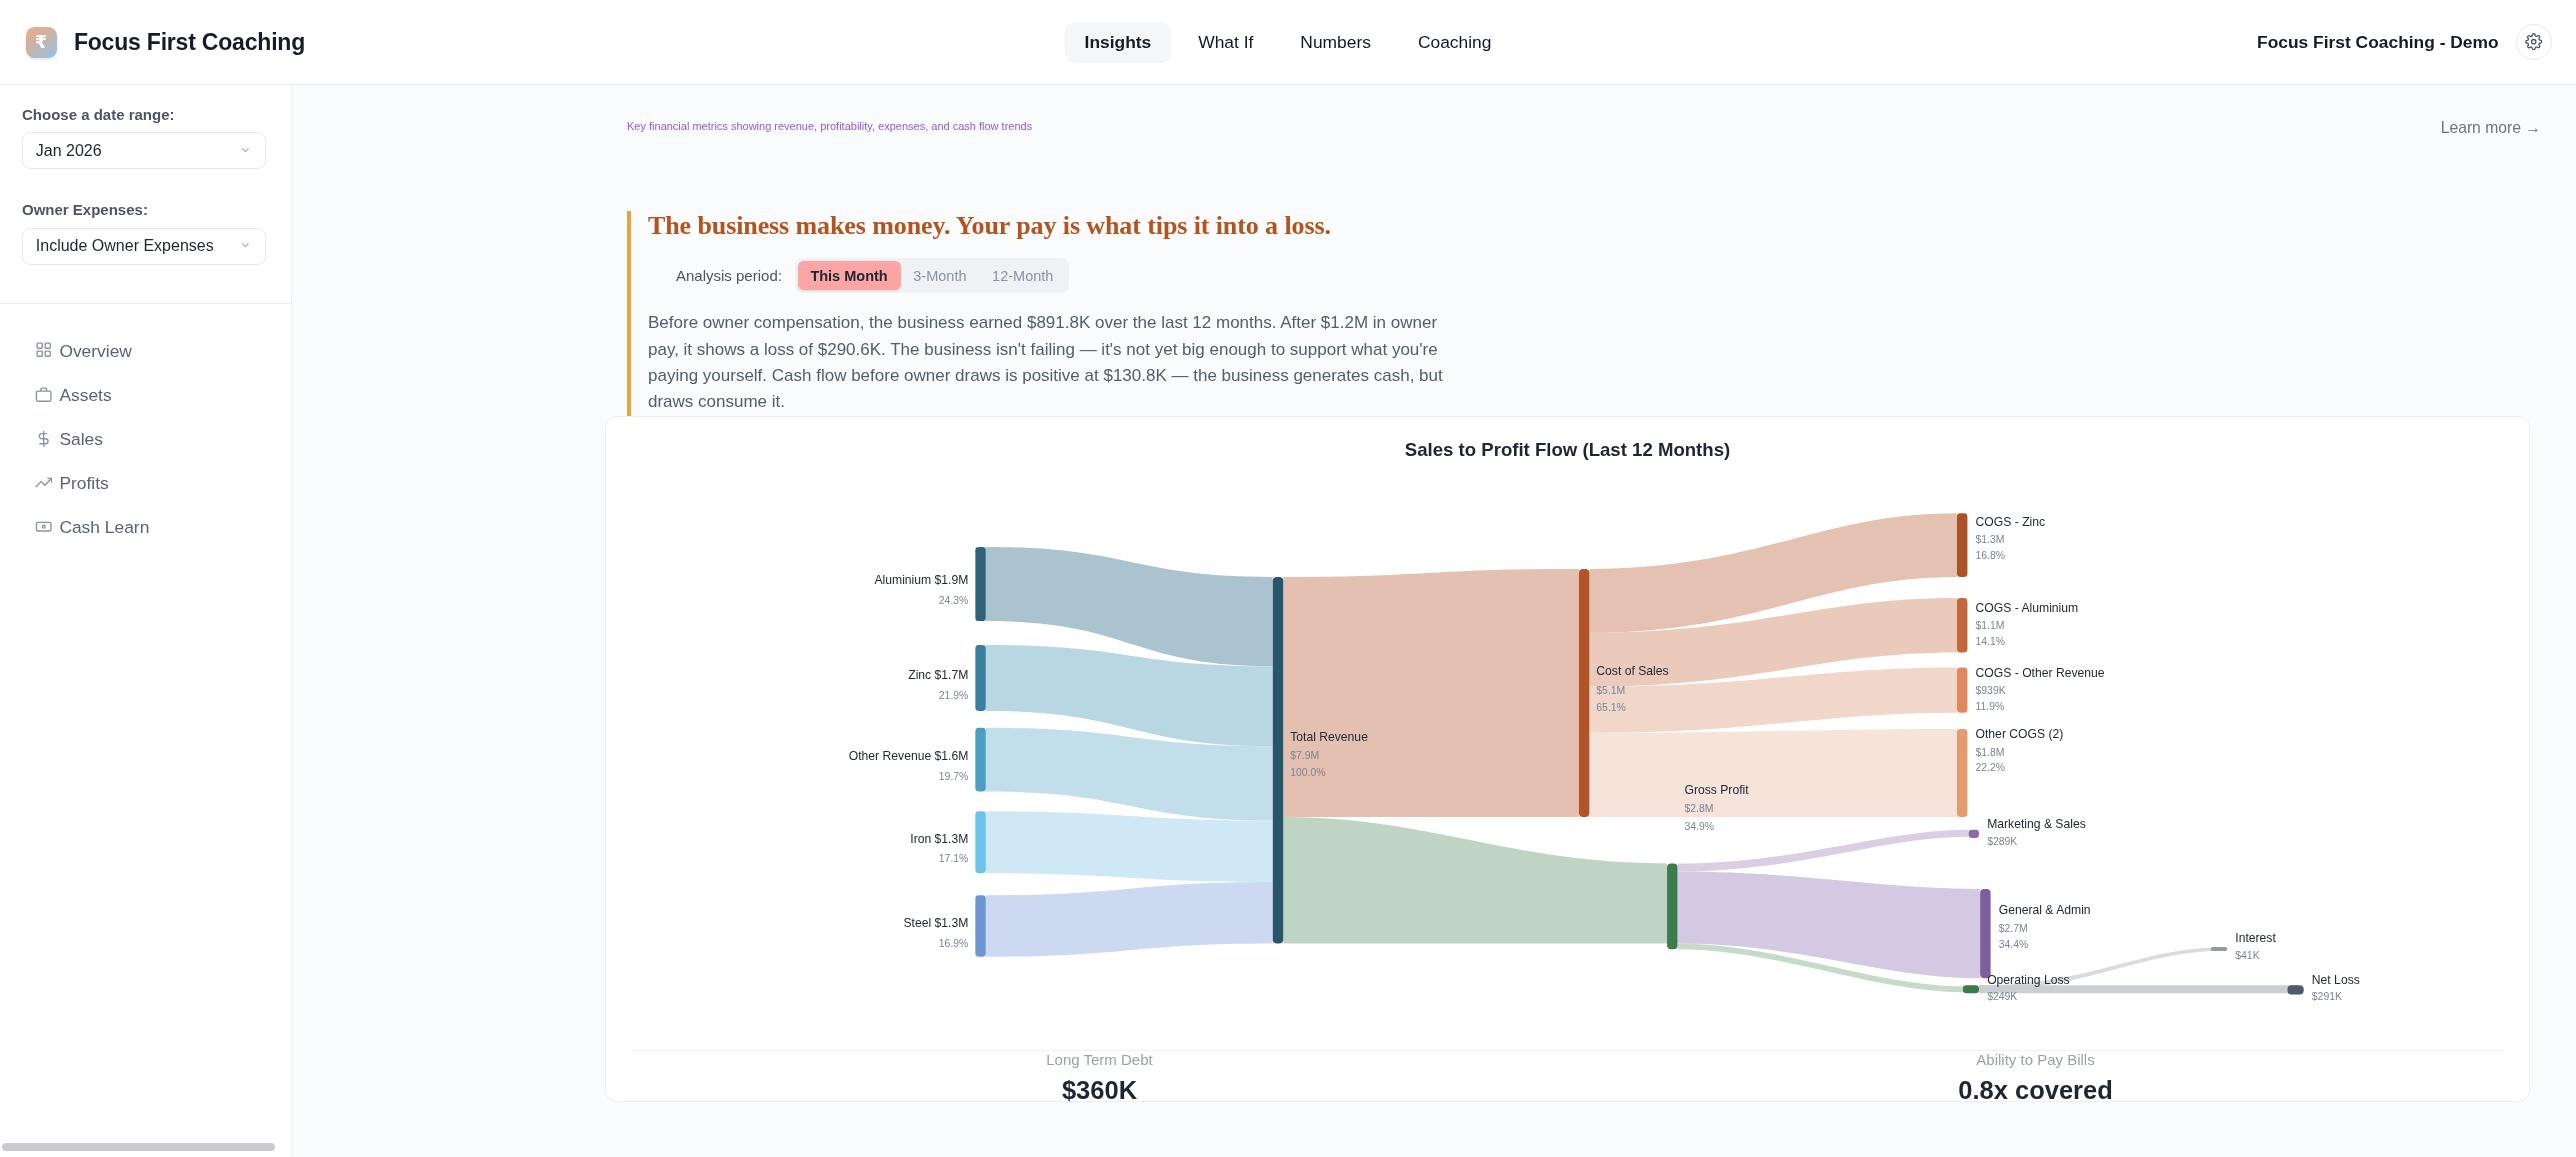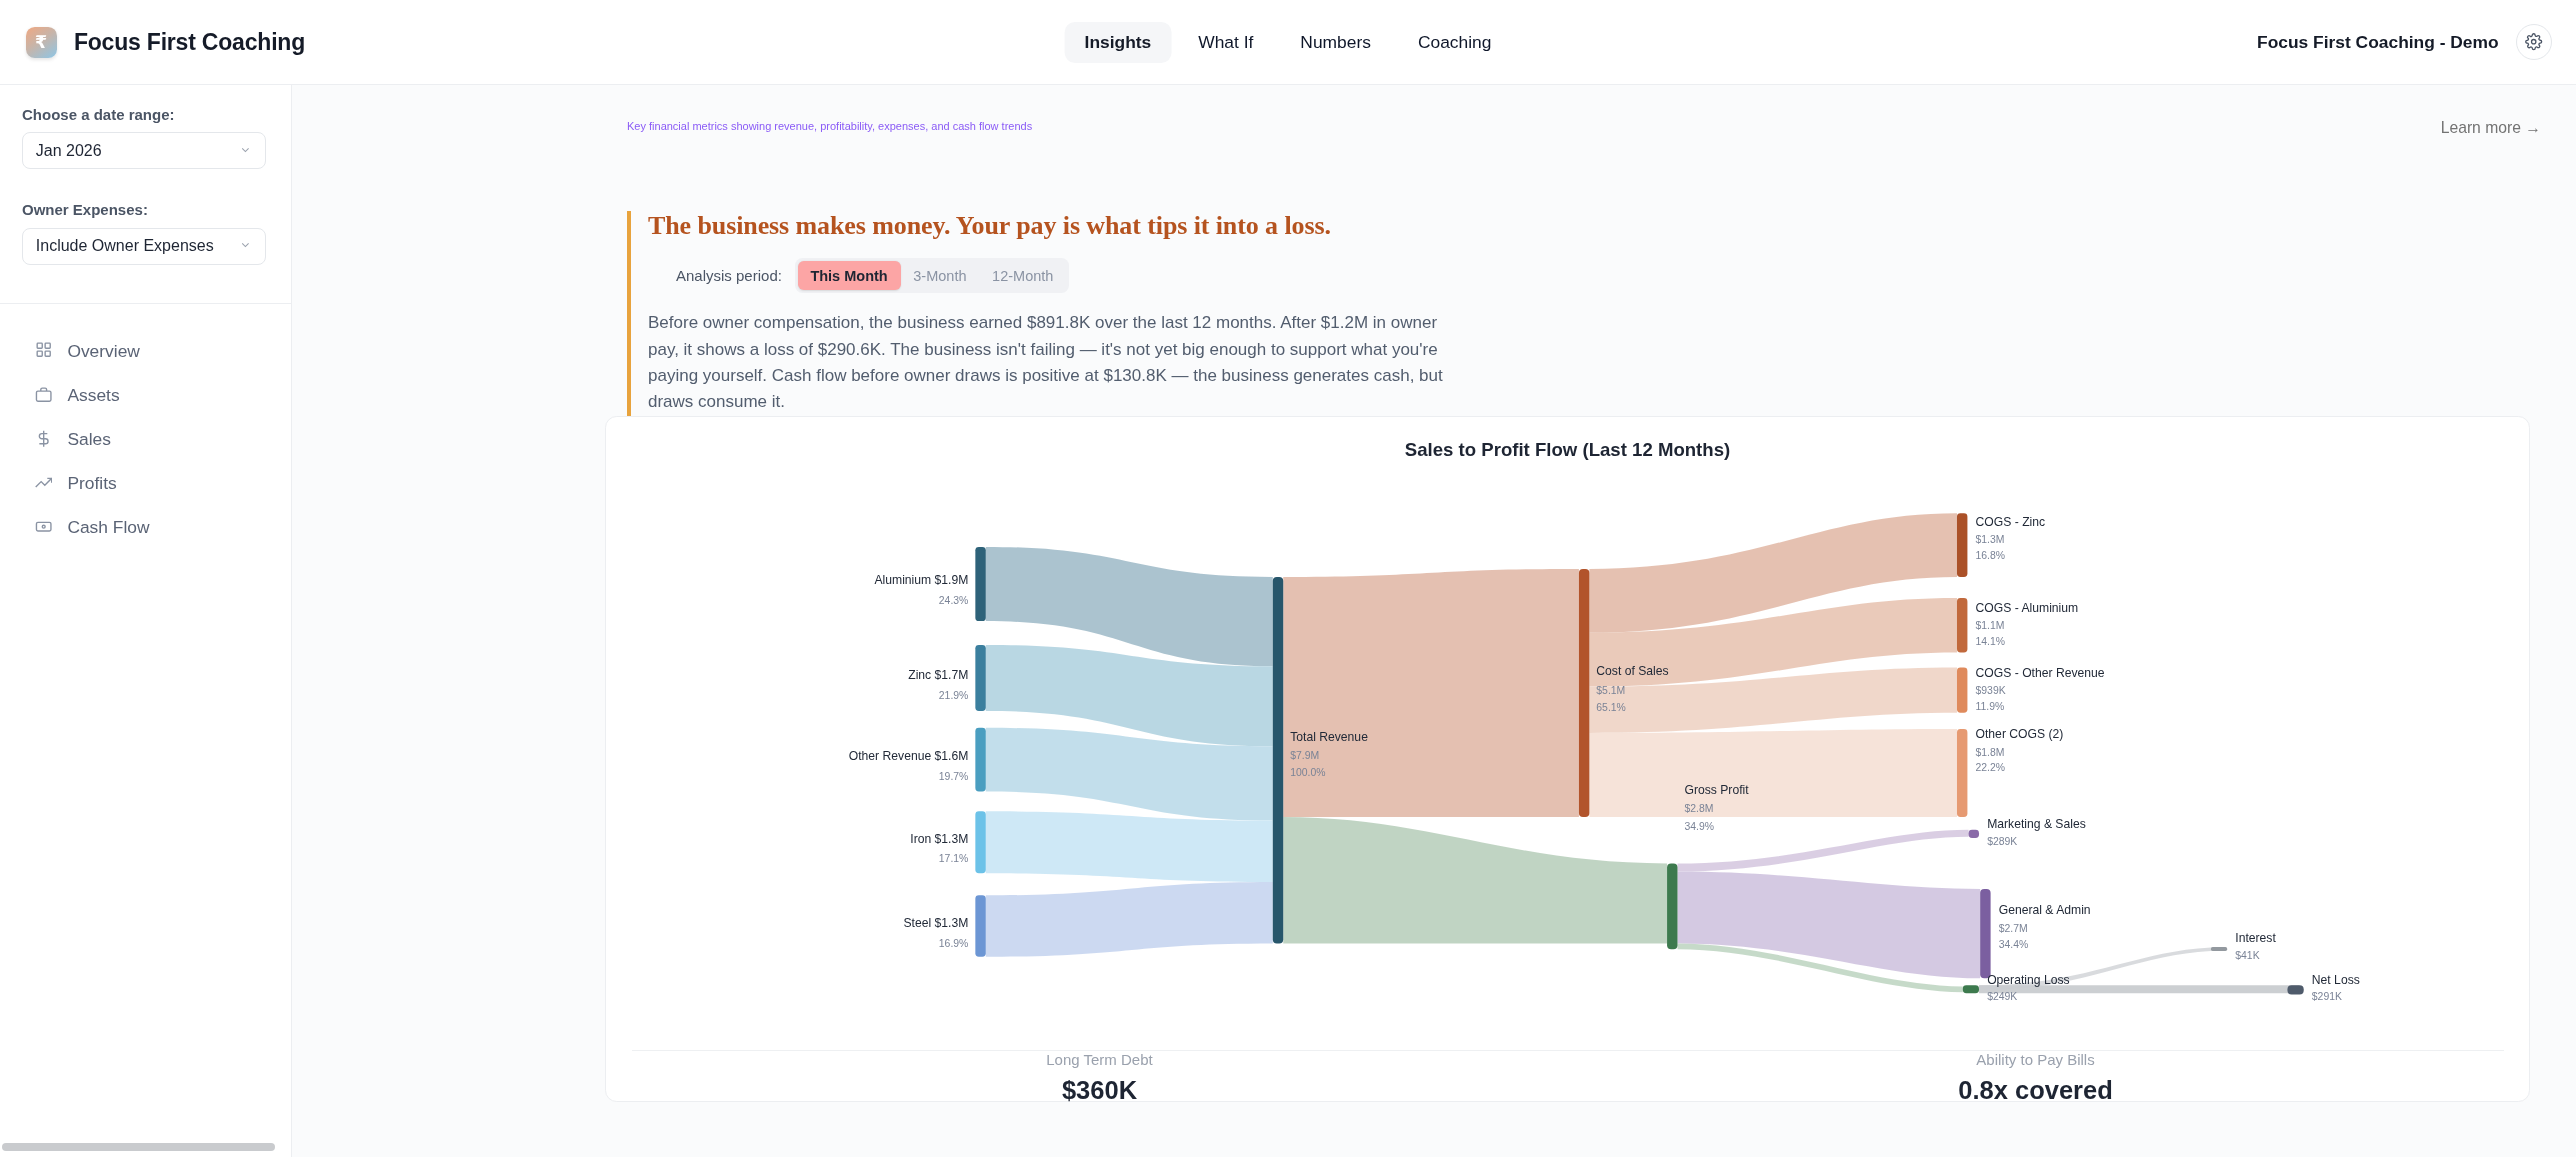--- a/index.html
+++ b/index.html
@@ -59,21 +59,21 @@
     display: flex; align-items: center; padding: 0 12.8px; cursor: pointer;
   }
   .select-value { font-size: 16px; color: #1e2533; }
   .chev { position: absolute; right: 12.8px; top: 50%; transform: translateY(-50%); }
   .gap { height: 32px; }
 
   .sidebar-divider { margin-top: 38px; border-top: 1.2px solid #eceef1; }
 
   .nav-list { padding-top: 25.5px; }
   .side-item {
-    display: flex; align-items: center; gap: 15px;
+    display: flex; align-items: center; gap: 7px;
     padding: 11.6px 0 11.6px 35px; cursor: pointer;
   }
   .side-label { font-size: 17.4px; color: #5a6375; }
 
   .hscroll {
     position: absolute; left: 2.3px; bottom: 7px; width: 273px; height: 8px;
     background: #c9cbce; border-radius: 4px;
   }
 
   
@@ -248,21 +248,21 @@
 
     <div class="side-item">
       <span>
         <svg width="17.4" height="17.4" viewBox="0 0 24 24" fill="none" stroke="#8a93a3" stroke-width="1.9">
           <rect x="2" y="6" width="20" height="12" rx="2"></rect>
             <circle cx="12" cy="12" r="2"></circle>
           <line x1="5" y1="12" x2="5.01" y2="12"></line>
             <line x1="19" y1="12" x2="19.01" y2="12"></line>
         </svg>
       </span>
-      <span class="side-label">Cash Flow</span>
+      <span class="side-label">Cash Learn</span>
     </div>
   </div>
 
   <div class="hscroll"></div>
 </div>
 
 <div class="main">
 
   <div class="subtitle">Key financial metrics showing revenue, profitability, expenses, and cash flow trends</div>
   <div class="learn-more">Learn more →</div>

